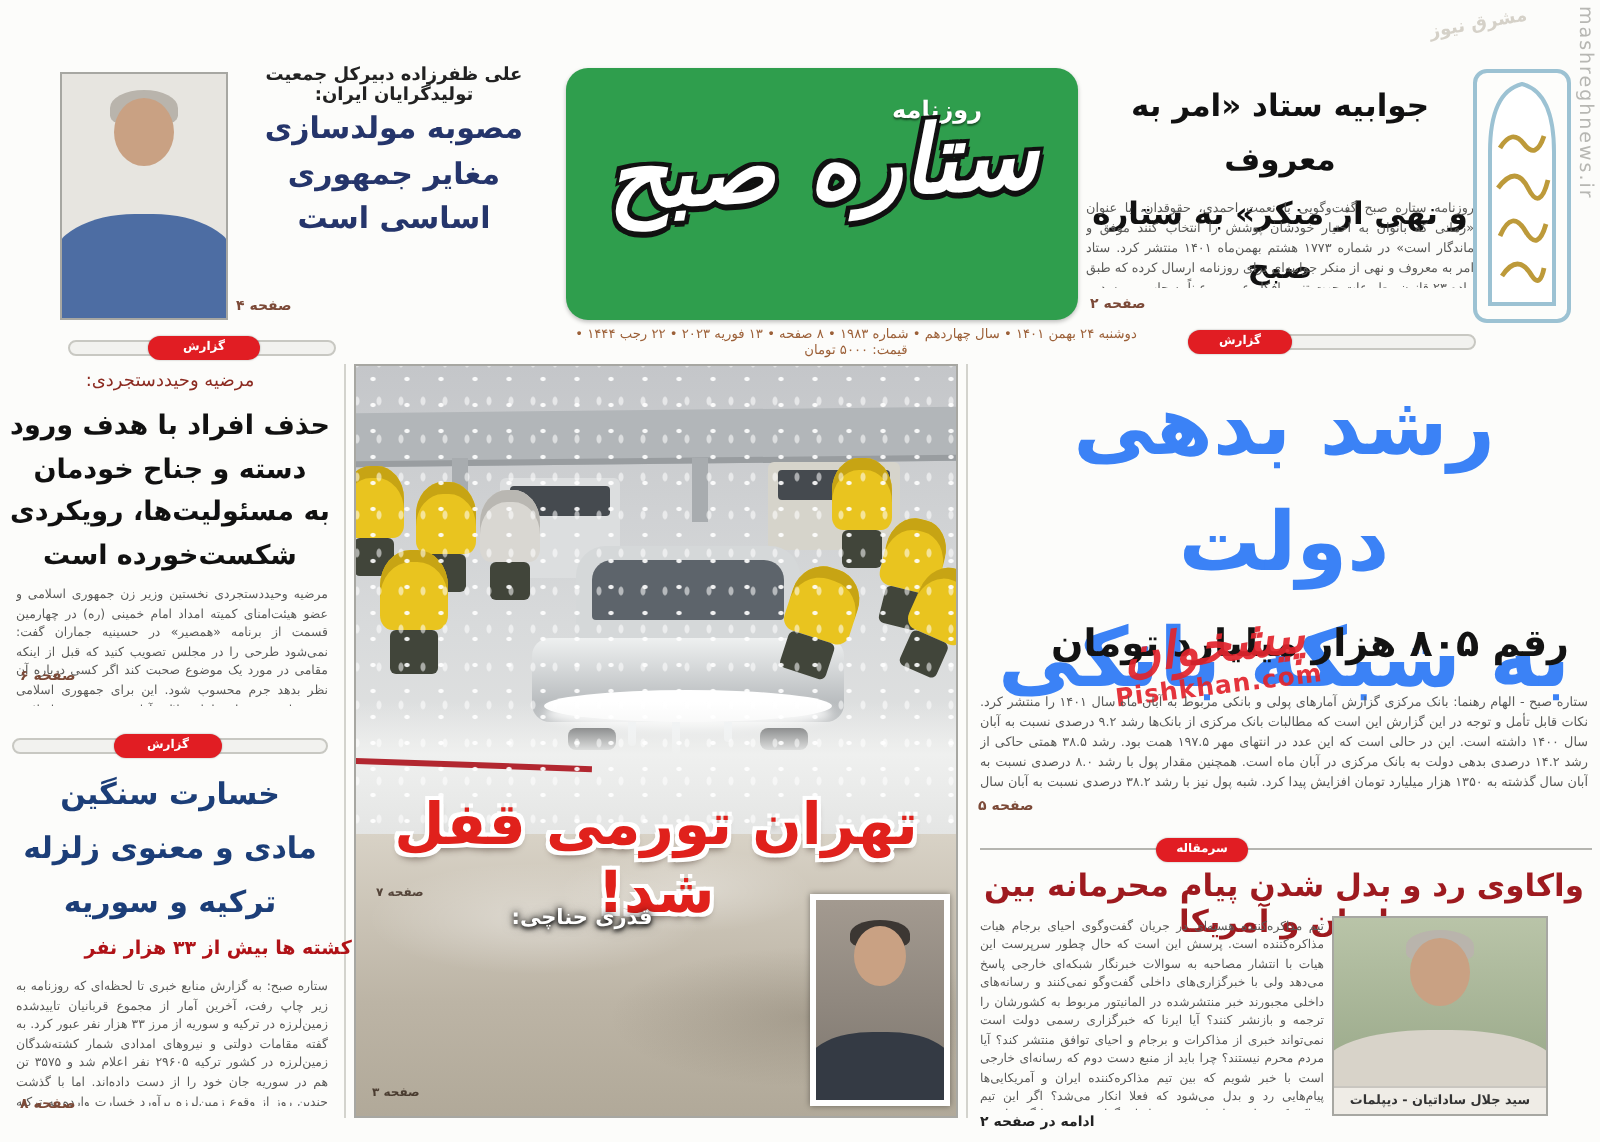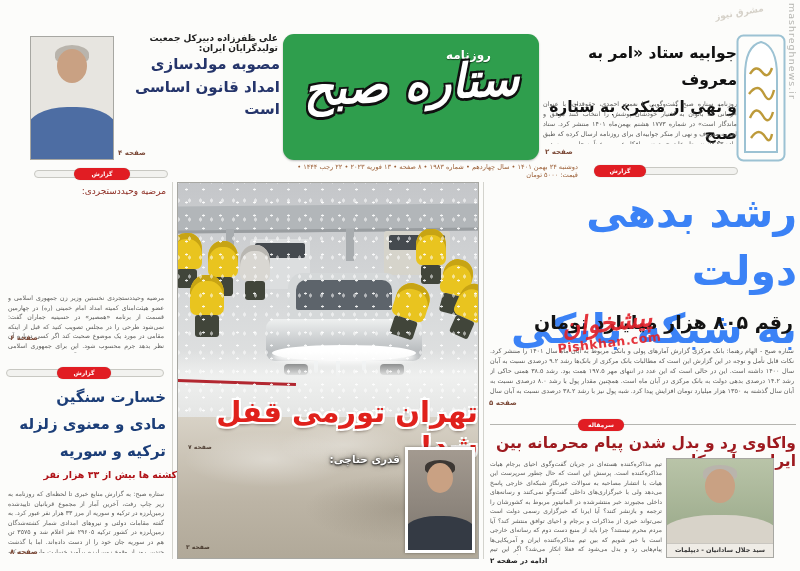--- a/index.html
+++ b/index.html
@@ -1,20 +1,20 @@
 <!DOCTYPE html>
 <html><head>
 <meta charset="utf-8">
 <style>
   html,body{margin:0;padding:0;background:#e8e8e6;}
   .page{position:relative;width:800px;height:571px;margin:0 auto;background:#fcfcfa;
         font-family:"DejaVu Sans", sans-serif;direction:rtl;overflow:hidden;}
   .abs{position:absolute;}
   .preline{white-space:pre-line;}
-  .center{}
+  .center{text-align:center;}
   .justify{text-align:justify;text-align-last:right;}
   .tiny{font-size:6.4px;line-height:1.55;color:#5a5a58;}
   .pagebadge{font-size:7px;font-weight:bold;color:#7c4a38;}
   .hairline-v{width:1px;background:#d3d3cd;}
   .divbar{height:8px;background:#f2f2ef;border:1px solid #c8c8c2;border-radius:5px;box-sizing:border-box;}
   .pill{background:#e11d23;color:#fff;font-size:6px;font-weight:bold;border-radius:7px;
         text-align:center;line-height:12px;height:12px;box-shadow:0 0 1px rgba(0,0,0,.35);}
   .kicker{font-weight:bold;}
   .photo-frame{border:1px solid #a7a7a2;box-sizing:border-box;overflow:hidden;background:#ddd;}
 
@@ -94,21 +94,21 @@
 
   <div class="abs photo-frame" style="left:30px;top:36px;width:84px;height:124px;">
     <div class="portrait" style="background:#e7e5e0;">
       <div class="hair" style="top:8px;width:34px;height:18px;background:#b9b4ac;"></div>
       <div class="head" style="top:12px;width:30px;height:34px;"></div>
       <div class="suit" style="height:52px;background:#4d6da3;"></div>
     </div>
   </div>
   <div class="abs kicker center" style="left:116px;top:33px;width:162px;font-size:9px;color:#222;">علی ظفرزاده دبیرکل جمعیت تولیدگرایان ایران:</div>
   <div class="abs h-navy center preline" style="left:114px;top:53px;width:166px;font-size:15px;line-height:1.5;">مصوبه مولدسازی
-امداد قانون اساسی است</div>
+مغایر جمهوری اساسی است</div>
   <div class="abs pagebadge" style="left:118px;top:149px;">صفحه ۴</div>
 
   <div class="abs mast" style="left:283px;top:34px;width:256px;height:126px;">
     <div class="mast-word">روزنامه</div>
     <div class="mast-logo">ستاره صبح</div>
   </div>
   <div class="abs dateline center" style="left:278px;top:163px;width:300px;">دوشنبه ۲۴ بهمن ۱۴۰۱ • سال چهاردهم • شماره ۱۹۸۳ • ۸ صفحه • ۱۳ فوریه ۲۰۲۳ • ۲۲ رجب ۱۴۴۴ • قیمت: ۵۰۰۰ تومان</div>
 
   <div class="abs h-black center preline" style="left:543px;top:40px;width:194px;font-size:15.5px;line-height:1.75;">جوابیه ستاد «امر به معروف
 و نهی از منکر» به ستاره صبح</div>
@@ -131,20 +131,24 @@
 
   <div class="abs divbar" style="left:34px;top:170px;width:134px;"></div>
   <div class="abs pill" style="left:74px;top:168px;width:56px;">گزارش</div>
   <div class="abs divbar" style="left:598px;top:167px;width:140px;"></div>
   <div class="abs pill" style="left:594px;top:165px;width:52px;">گزارش</div>
 
   <div class="abs hairline-v" style="left:172px;top:182px;height:377px;"></div>
   <div class="abs hairline-v" style="left:483px;top:182px;height:377px;"></div>
 
   <div class="abs kicker center h-maroon" style="left:4px;top:186px;width:162px;font-size:9px;">مرضیه وحیددستجردی:</div>
+  <div class="abs h-black center preline" style="left:2px;top:203px;width:166px;font-size:13.5px;line-height:1.6;">حذف افراد با هدف ورود
+دسته و جناح خودمان
+به مسئولیت‌ها، رویکردی
+شکست‌خورده است</div>
   <div class="abs tiny justify" style="left:8px;top:293px;width:156px;height:60px;overflow:hidden;font-size:6.2px;">مرضیه وحیددستجردی نخستین وزیر زن جمهوری اسلامی و عضو هیئت‌امنای کمیته امداد امام خمینی (ره) در چهارمین قسمت از برنامه «همصیر» در حسینیه جماران گفت: نمی‌شود طرحی را در مجلس تصویب کنید که قبل از اینکه مقامی در مورد یک موضوع صحبت کند اگر کسی درباره آن نظر بدهد جرم محسوب شود. این برای جمهوری اسلامی زشت است. شعار ما استقلال، آزادی و جمهوری اسلامی است و آزادی یکی از پایه‌های انقلاب است؛ باید به آزادی بها بدهیم.</div>
   <div class="abs pagebadge" style="left:10px;top:334px;">صفحه ۶</div>
 
   <div class="abs divbar" style="left:6px;top:369px;width:158px;"></div>
   <div class="abs pill" style="left:57px;top:367px;width:54px;">گزارش</div>
 
   <div class="abs h-blue center preline" style="left:4px;top:384px;width:162px;font-size:15px;line-height:1.8;">خسارت سنگین
 مادی و معنوی زلزله
 ترکیه و سوریه</div>
   <div class="abs sub-red center" style="left:4px;top:469px;width:162px;font-size:9.5px;">تعداد کشته ها بیش از ۳۳ هزار نفر</div>

